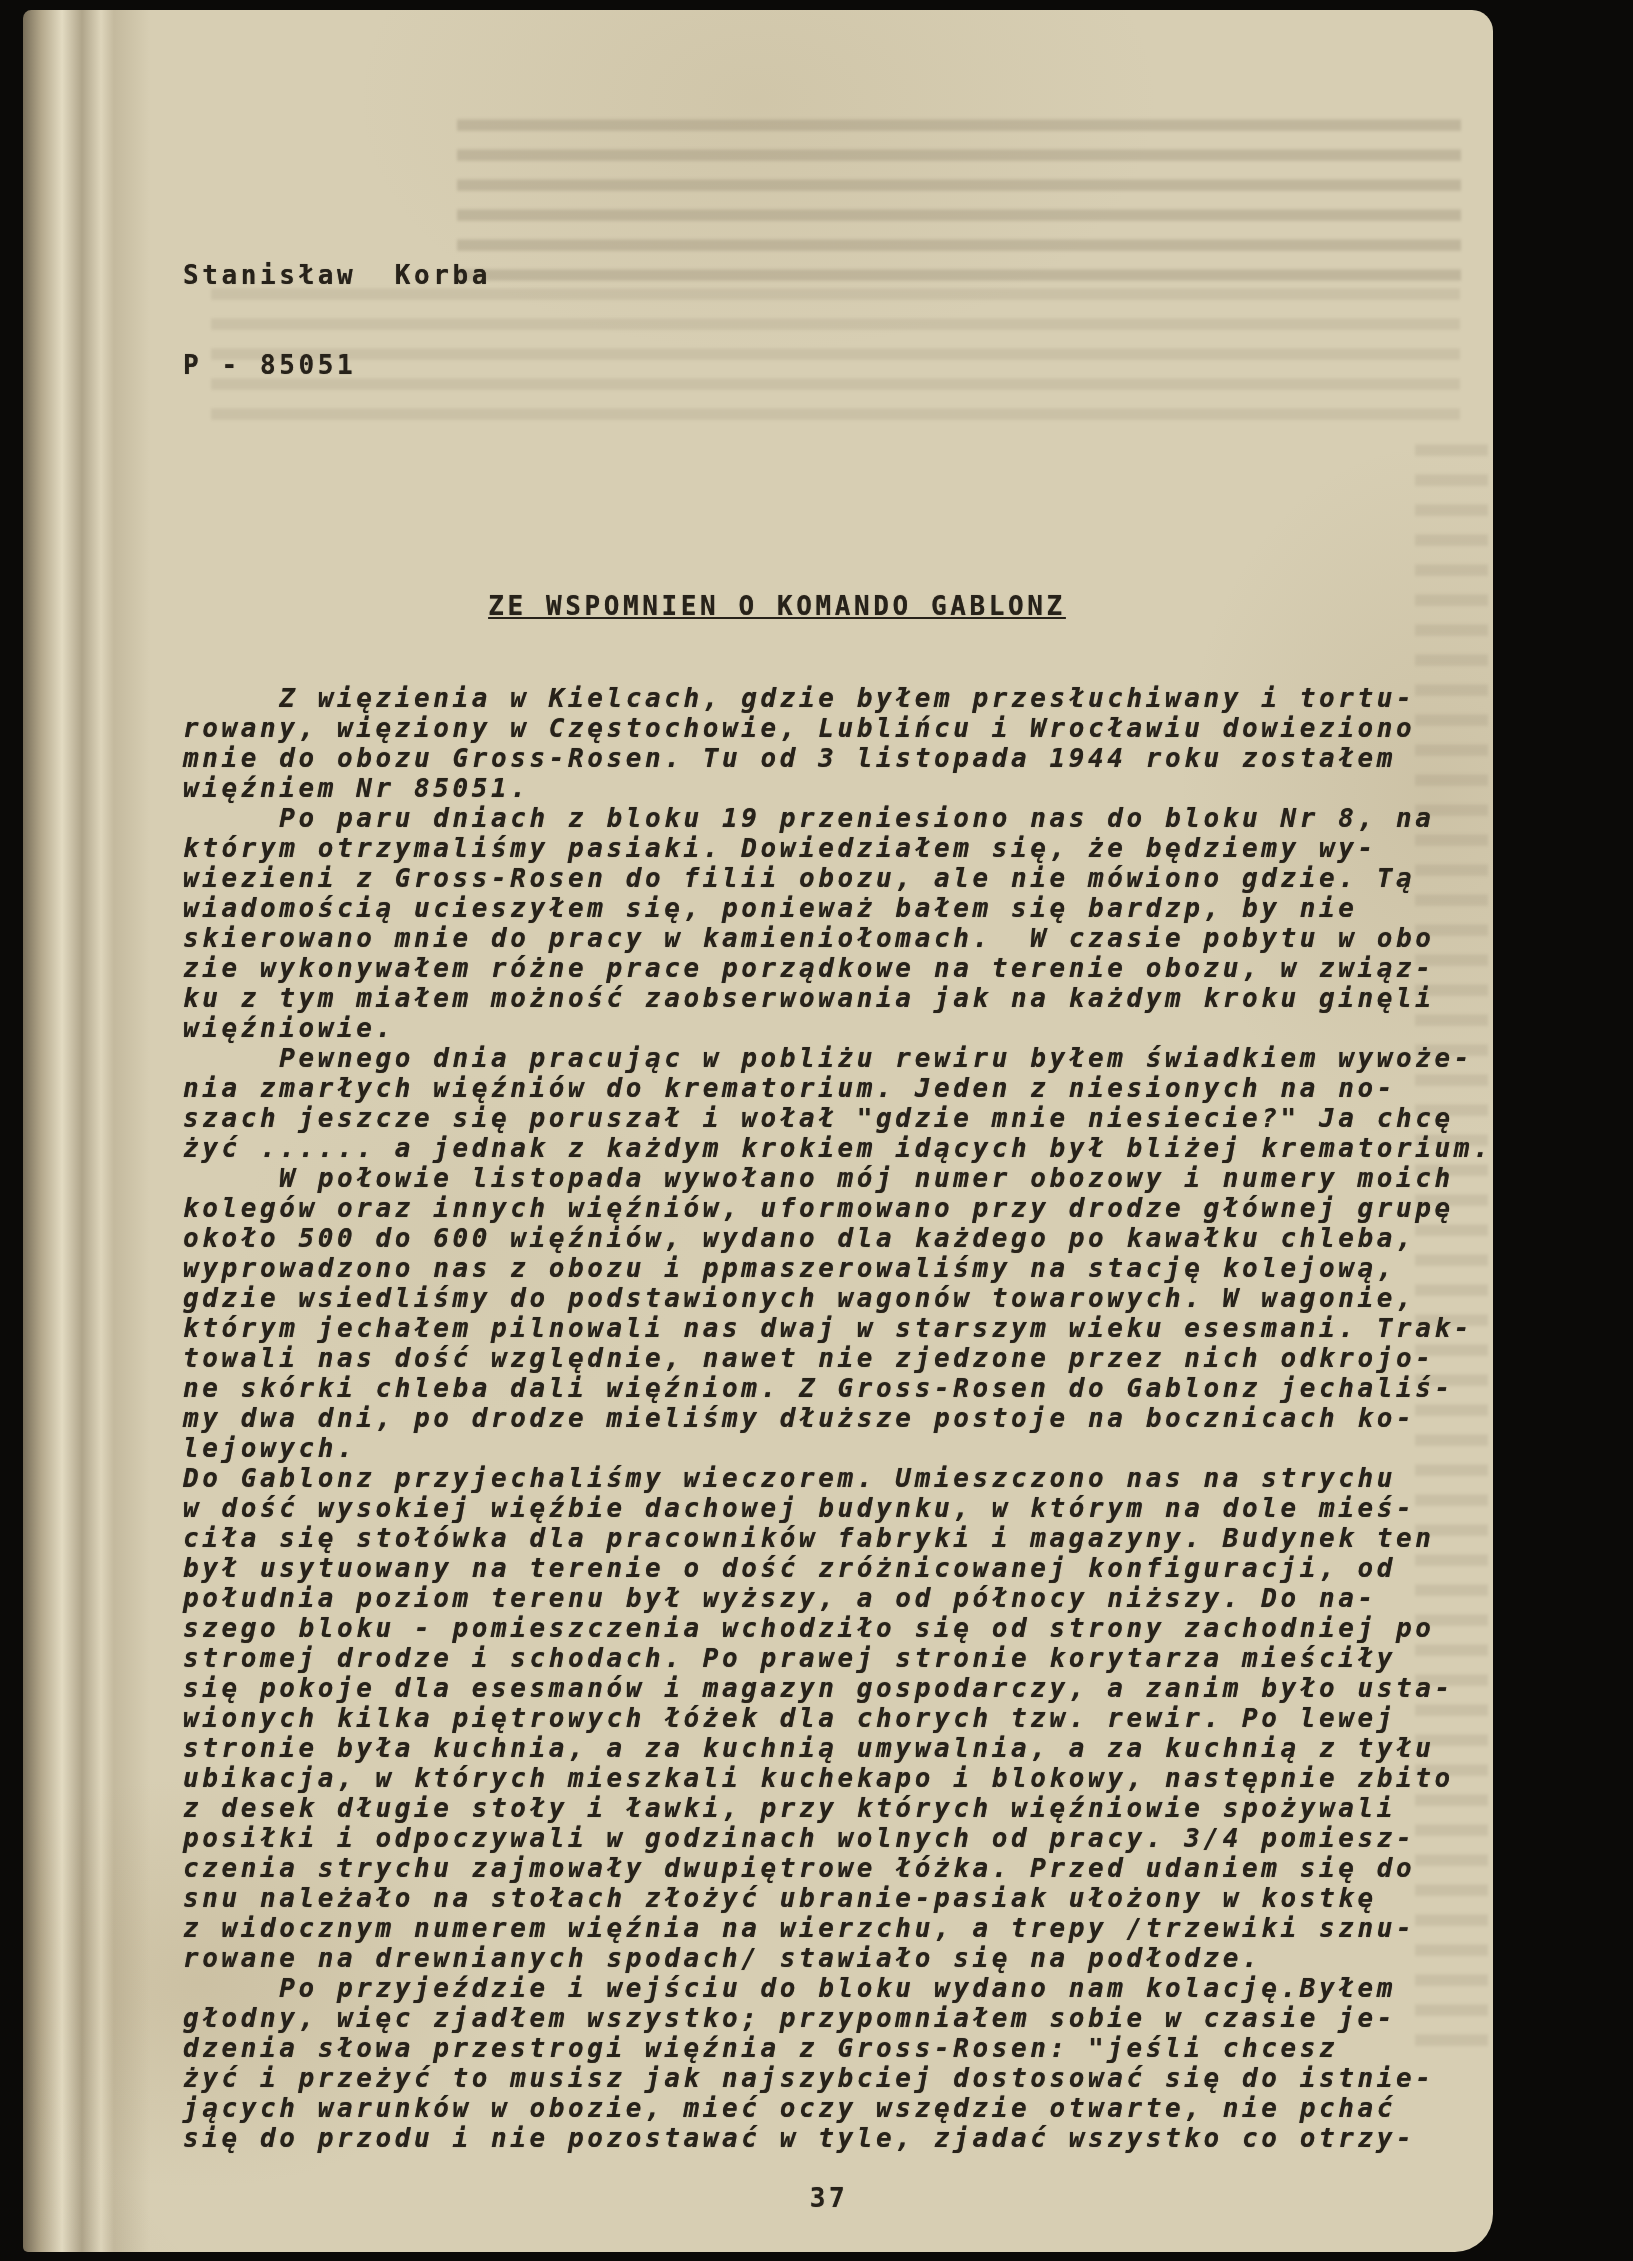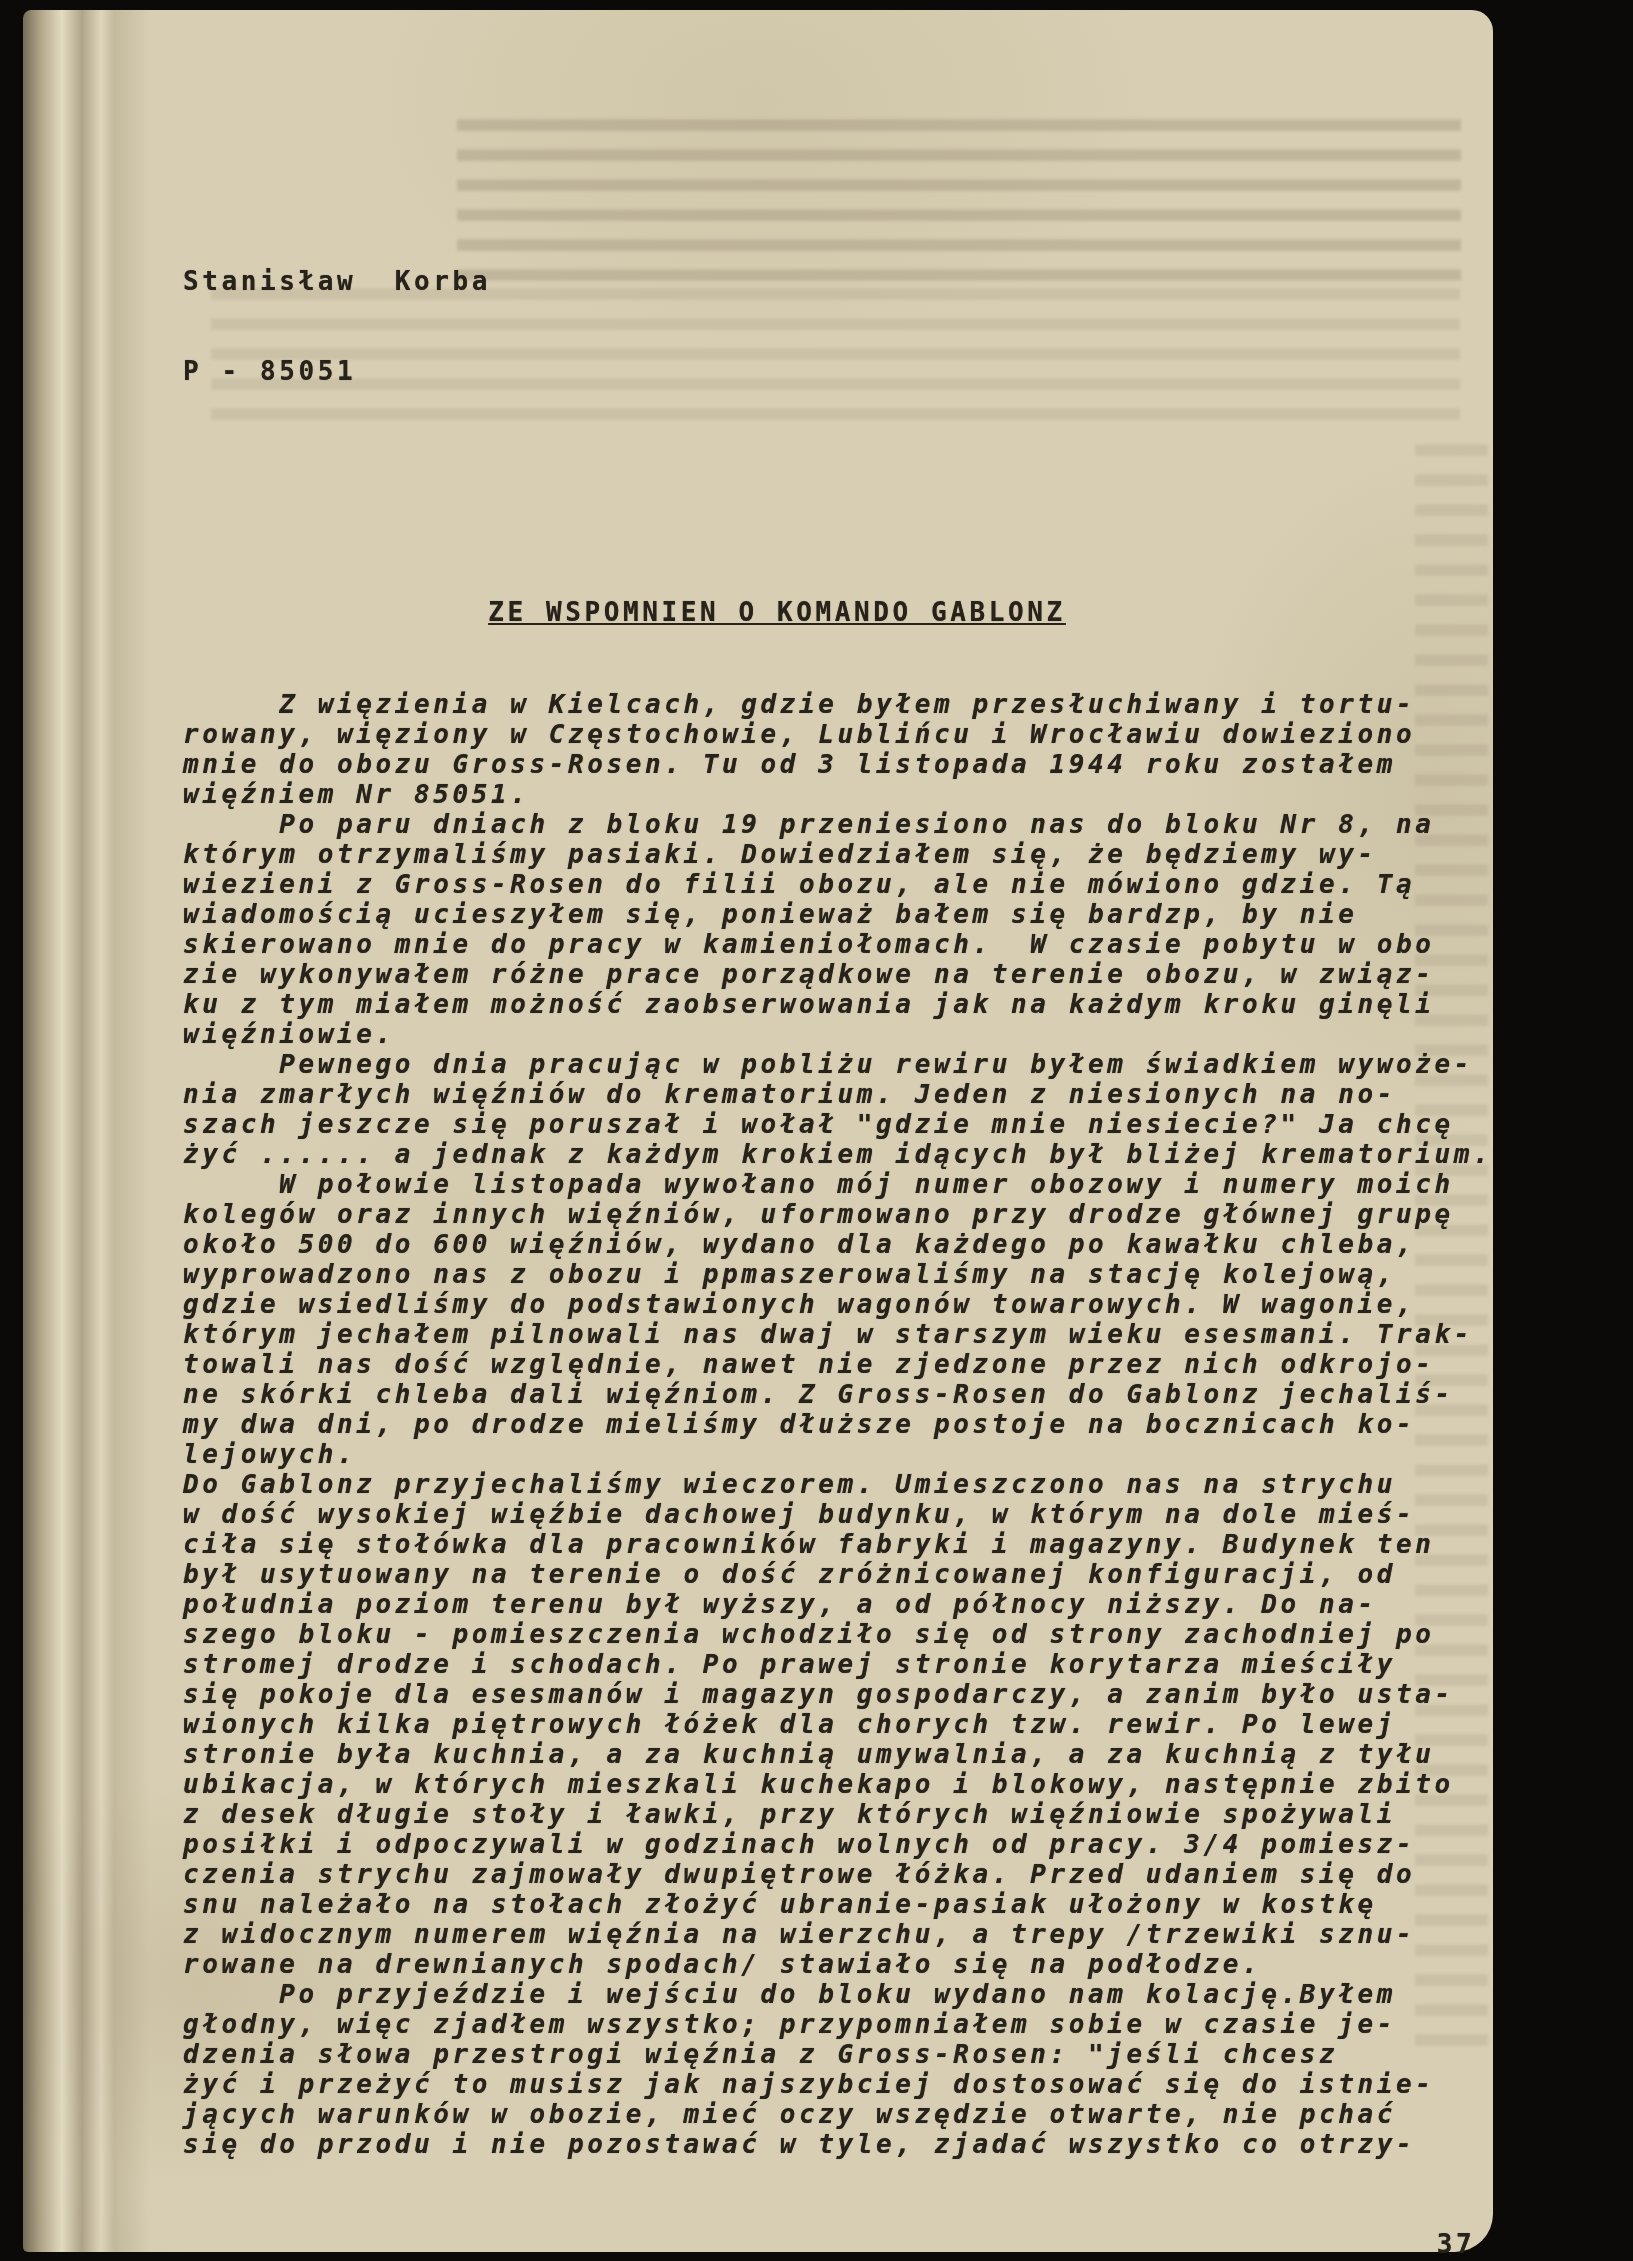--- a/index.html
+++ b/index.html
@@ -60,21 +60,21 @@
     opacity: 0.30;
   }
   .ghost-right {
     left: 1392px; top: 425px; width: 73px; height: 1617px;
     opacity: 0.32;
   }
   
   .text-column {
     position: absolute;
     left: 160px;
-    top: 8px;
+    top: 2px;
     width: 1302px;
     color: #27221a;
     font-weight: 700;
     font-size: 26px;
     line-height: 30px;
     letter-spacing: 3.6px;
     text-shadow: 0 0 0.8px rgba(39,34,26,0.65);
   }
   .header-block {
     padding-top: 188px;
@@ -89,23 +89,23 @@
   }
   .doc-body {
     margin-top: 62px;
   }
   .doc-paragraph {
     margin: 0;
     white-space: pre;
     font-style: italic;
   }
   .page-number {
-    margin-top: 70px;
+    margin-top: 30px;
     padding-right: 9.8px;
-    text-align: right;
+    text-align: center;
   }
 </style>
 </head>
 <body>
 
 <div class="paper">
 
   <div class="ghost ghost-top"></div>
   <div class="ghost ghost-mid"></div>
   <div class="ghost ghost-right"></div>

